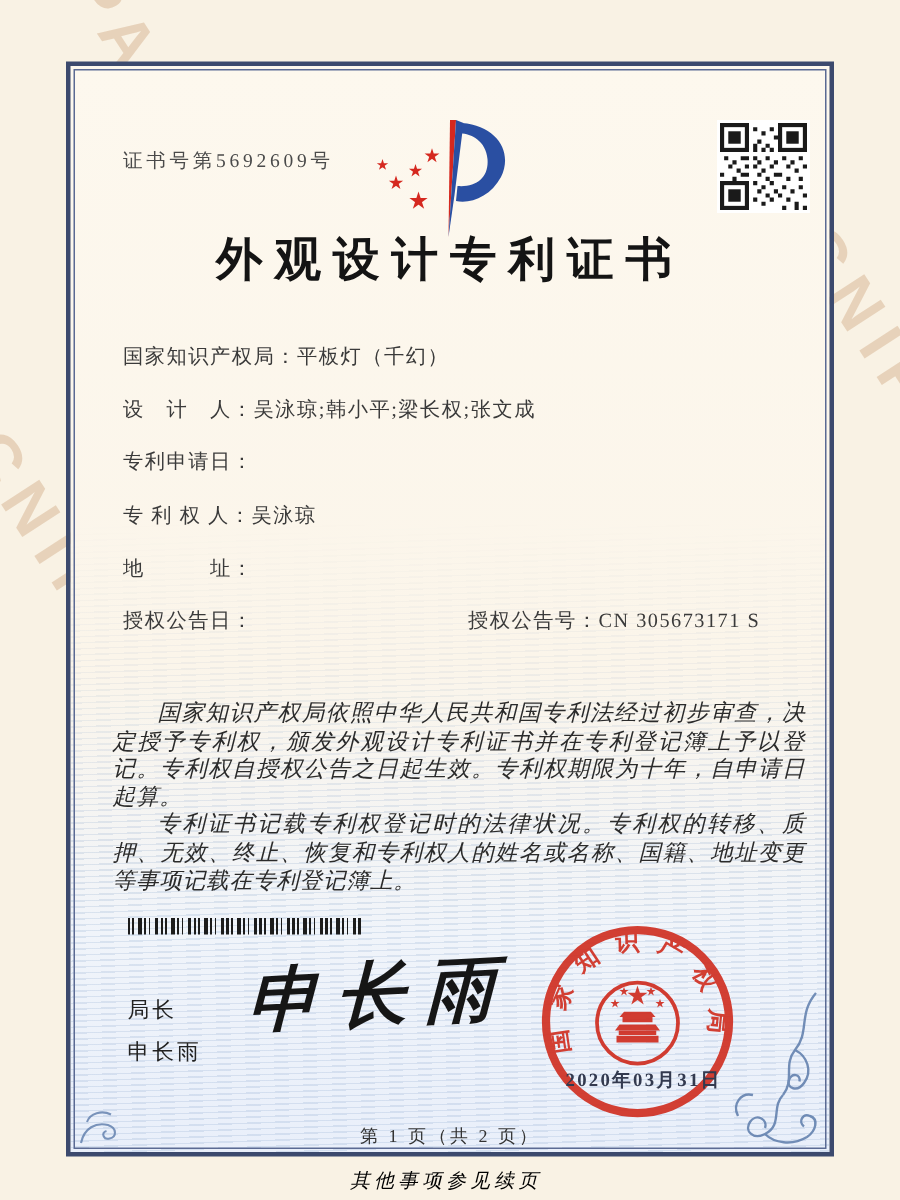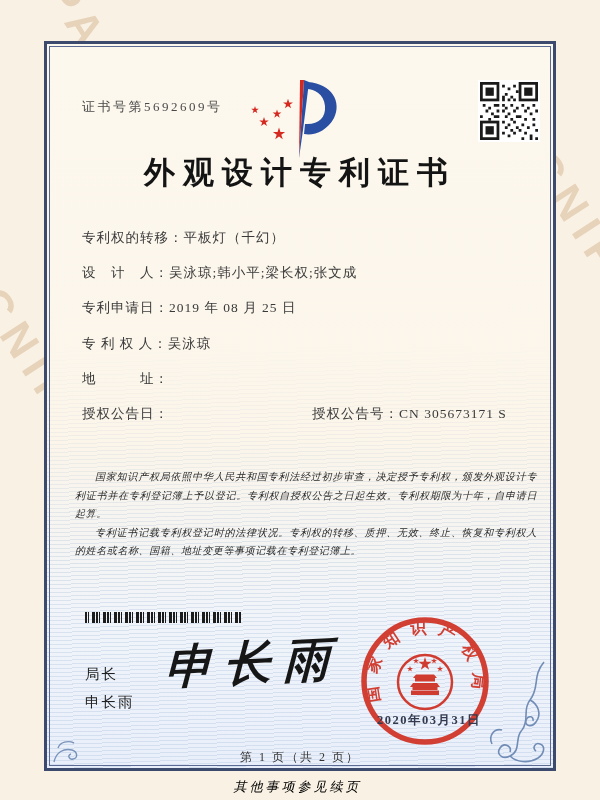--- a/index.html
+++ b/index.html
@@ -43,22 +43,22 @@
   }
 
   .fields{position:absolute;left:35px;right:12px;top:176px;}
   .field-row{height:35.3px;display:flex;align-items:center;font-size:13.5px;color:#3a3a3a;white-space:nowrap;}
   .flabel{letter-spacing:1px;}
   .fvalue{letter-spacing:1px;}
   .grant-left{min-width:230px;display:inline-flex;}
 
   .paras{position:absolute;left:28px;right:16px;top:424px;color:#2b2b2b;}
   .paras p{
-    margin:0;font-size:10px;line-height:18.6px;text-indent:2em;
-    letter-spacing:0.6px;font-style:italic;text-align:justify;
+    margin:0;font-size:15px;line-height:18.6px;text-indent:2em;
+    letter-spacing:0.6px;font-style:italic;text-align:justify;font-family:Liberation Mono, monospace;
   }
 
   .barcode{
     position:absolute;left:38px;top:568px;width:156px;height:11px;
     background:repeating-linear-gradient(90deg,
       #1c1c1c 0 1.5px,transparent 1.5px 3px,
       #1c1c1c 3px 4px,transparent 4px 7px,
       #1c1c1c 7px 9.5px,transparent 9.5px 11px);
   }
 
@@ -134,30 +134,29 @@
           <rect x="16" y="2" width="3" height="3"></rect>
           <rect x="2" y="16" width="3" height="3"></rect>
         <path d="M8 1h1v1H8zM10 2h1v1h-1zM12 1h1v1h-1zM13 3h1v1h-1zM9 4h1v1H9zM11 5h1v1h-1zM8 5h1v1H8zM8 6h1v1H8zM10 6h1v1h-1zM12 6h1v1h-1zM6 8h1v1H6zM6 10h1v1H6zM6 12h1v1H6zM1 8h1v1H1zM3 9h1v1H3zM5 8h1v1H5zM2 10h1v1H2zM4 11h1v1H4zM0 12h1v1H0zM3 13h1v1H3zM5 12h1v1H5zM8 8h1v1H8zM9 9h1v1H9zM11 8h1v1h-1zM13 9h1v1h-1zM15 8h1v1h-1zM17 9h1v1h-1zM19 8h1v1h-1zM16 10h1v1h-1zM18 11h1v1h-1zM20 10h1v1h-1zM14 12h1v1h-1zM16 13h1v1h-1zM19 13h1v1h-1zM8 10h1v1H8zM10 11h1v1h-1zM12 10h1v1h-1zM9 12h1v1H9zM11 13h1v1h-1zM13 12h1v1h-1zM8 14h1v1H8zM10 15h1v1h-1zM12 14h1v1h-1zM15 15h1v1h-1zM17 16h1v1h-1zM19 15h1v1h-1zM9 16h1v1H9zM11 17h1v1h-1zM14 17h1v1h-1zM16 18h1v1h-1zM18 19h1v1h-1zM8 18h1v1H8zM10 19h1v1h-1zM12 18h1v1h-1zM20 17h1v1h-1zM15 20h1v1h-1zM18 20h1v1h-1zM13 16h1v1h-1zM20 20h1v1h-1z"></path>
       </g>
     </svg>
 
     <h1 class="title">外观设计专利证书</h1>
 
     <div class="fields">
       <div class="field-row">
-        <span class="flabel">专利权的转移：</span>
+        <span class="flabel">国家知识产权局：</span>
         <span class="fvalue">平板灯（千幻）</span>
       </div>
       <div class="field-row">
         <span class="flabel">设　计　人：</span>
         <span class="fvalue">吴泳琼;韩小平;梁长权;张文成</span>
       </div>
       <div class="field-row">
         <span class="flabel">专利申请日：</span>
-        <span class="fvalue">2019 年 08 月 25 日</span>
       </div>
       <div class="field-row">
         <span class="flabel">专 利 权 人：</span>
         <span class="fvalue">吴泳琼</span>
       </div>
       <div class="field-row">
         <span class="flabel">地　　　址：</span>
       </div>
       <div class="field-row">
         <span class="grant-left">

